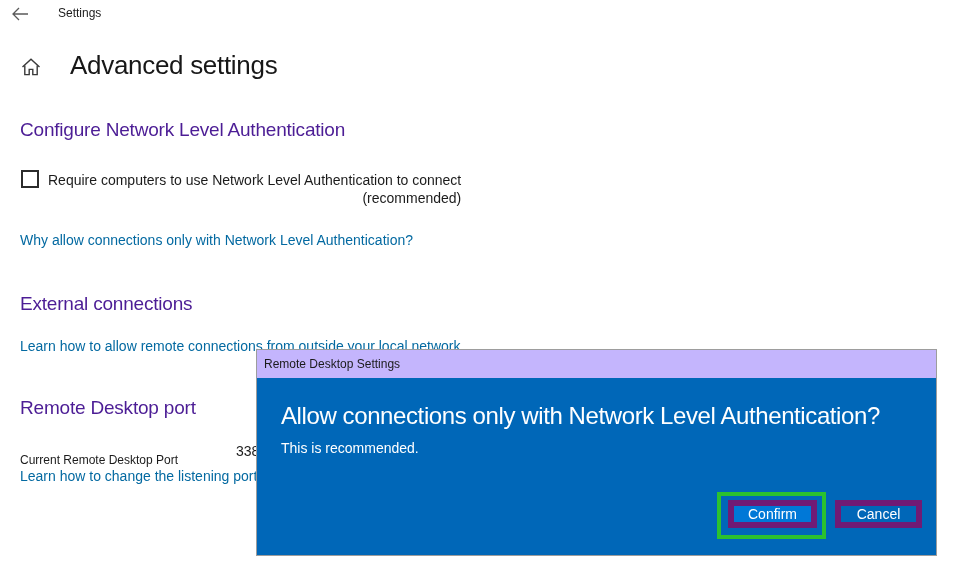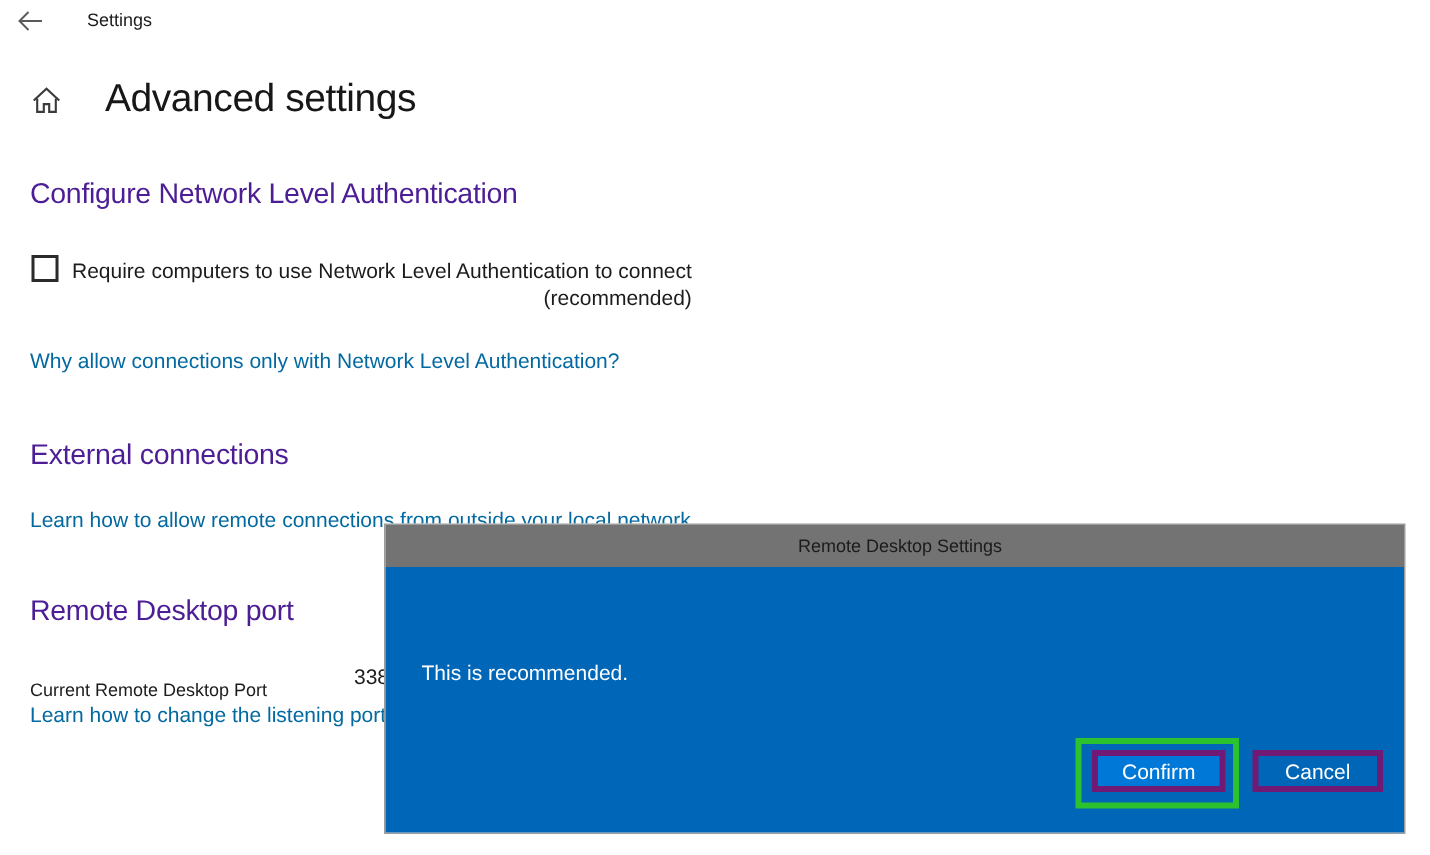--- a/index.html
+++ b/index.html
@@ -32,27 +32,27 @@
   .link1 { left: 20px; top: 232px; }
   .link2 { left: 20px; top: 338px; }
   .link3 { left: 20px; top: 468px; }
 
   
   .port-label { left: 20px; top: 443px; font-size: 12px; margin-top: 10px; }
   .port-value { left: 236px; top: 443px; font-size: 14px; }
 
   
   .dialog { left: 256px; top: 349px; width: 681px; height: 207px; border: 1px solid #9d9d9d; background: #ffffff; z-index: 10; }
-  .dialog-titlebar { position: absolute; left: 0; top: 0; right: 0; height: 28px; background: #737373; font-size: 12px; line-height: 28px; padding-left: 7px; color: #1b1b1b; text-align: center; }
+  .dialog-titlebar { position: absolute; left: 0; top: 0; right: 0; height: 28px; background: #c4b5fd; font-size: 12px; line-height: 28px; padding-left: 7px; color: #1b1b1b; }
   .dialog-body { position: absolute; left: 0; top: 28px; right: 0; bottom: 0; background: #0067b8; }
   .dialog-heading { position: absolute; left: 24px; top: 52px; font-size: 24px; font-weight: 300; letter-spacing: -0.4px; color: #ffffff; white-space: nowrap; }
   .dialog-subtext { position: absolute; left: 24px; top: 90px; font-size: 14px; color: #ffffff; }
 
   .annotation-box { position: absolute; left: 460px; top: 142px; width: 109px; height: 47px; border: 4px solid #2bc12f; }
-  .btn { display: flex; align-items: center; justify-content: center; font-size: 14px; color: #ffffff; border: 4px solid #701a75; cursor: pointer; }
+  .btn { display: flex; align-items: center; justify-content: center; font-size: 14px; color: #ffffff; border: 6px solid #701a75; cursor: pointer; }
   .btn-confirm { position: absolute; left: 7px; top: 4px; width: 89px; height: 28px; background: #0078d7; }
   .btn-cancel { position: absolute; left: 578px; top: 150px; width: 87px; height: 28px; background: transparent; }
 
   svg { display: block; }
 </style>
 </head>
 <body>
 
 <div class="abs back-btn">
   <span>
@@ -85,19 +85,20 @@
 <div class="abs link link2">Learn how to allow remote connections from outside your local network</div>
 
 <div class="abs section-h h-port">Remote Desktop port</div>
 <div class="abs port-label">Current Remote Desktop Port</div>
 <div class="abs port-value">3389</div>
 <div class="abs link link3">Learn how to change the listening port</div>
 
 <div class="abs dialog">
   <div class="dialog-titlebar">Remote Desktop Settings</div>
   <div class="dialog-body"></div>
+  <div class="dialog-heading">Allow connections only with Network Level Authentication?</div>
   <div class="dialog-subtext">This is recommended.</div>
 
   <div class="annotation-box">
     <div class="btn btn-confirm">Confirm</div>
   </div>
   <div class="btn btn-cancel">Cancel</div>
 </div>
 
 </body></html>

